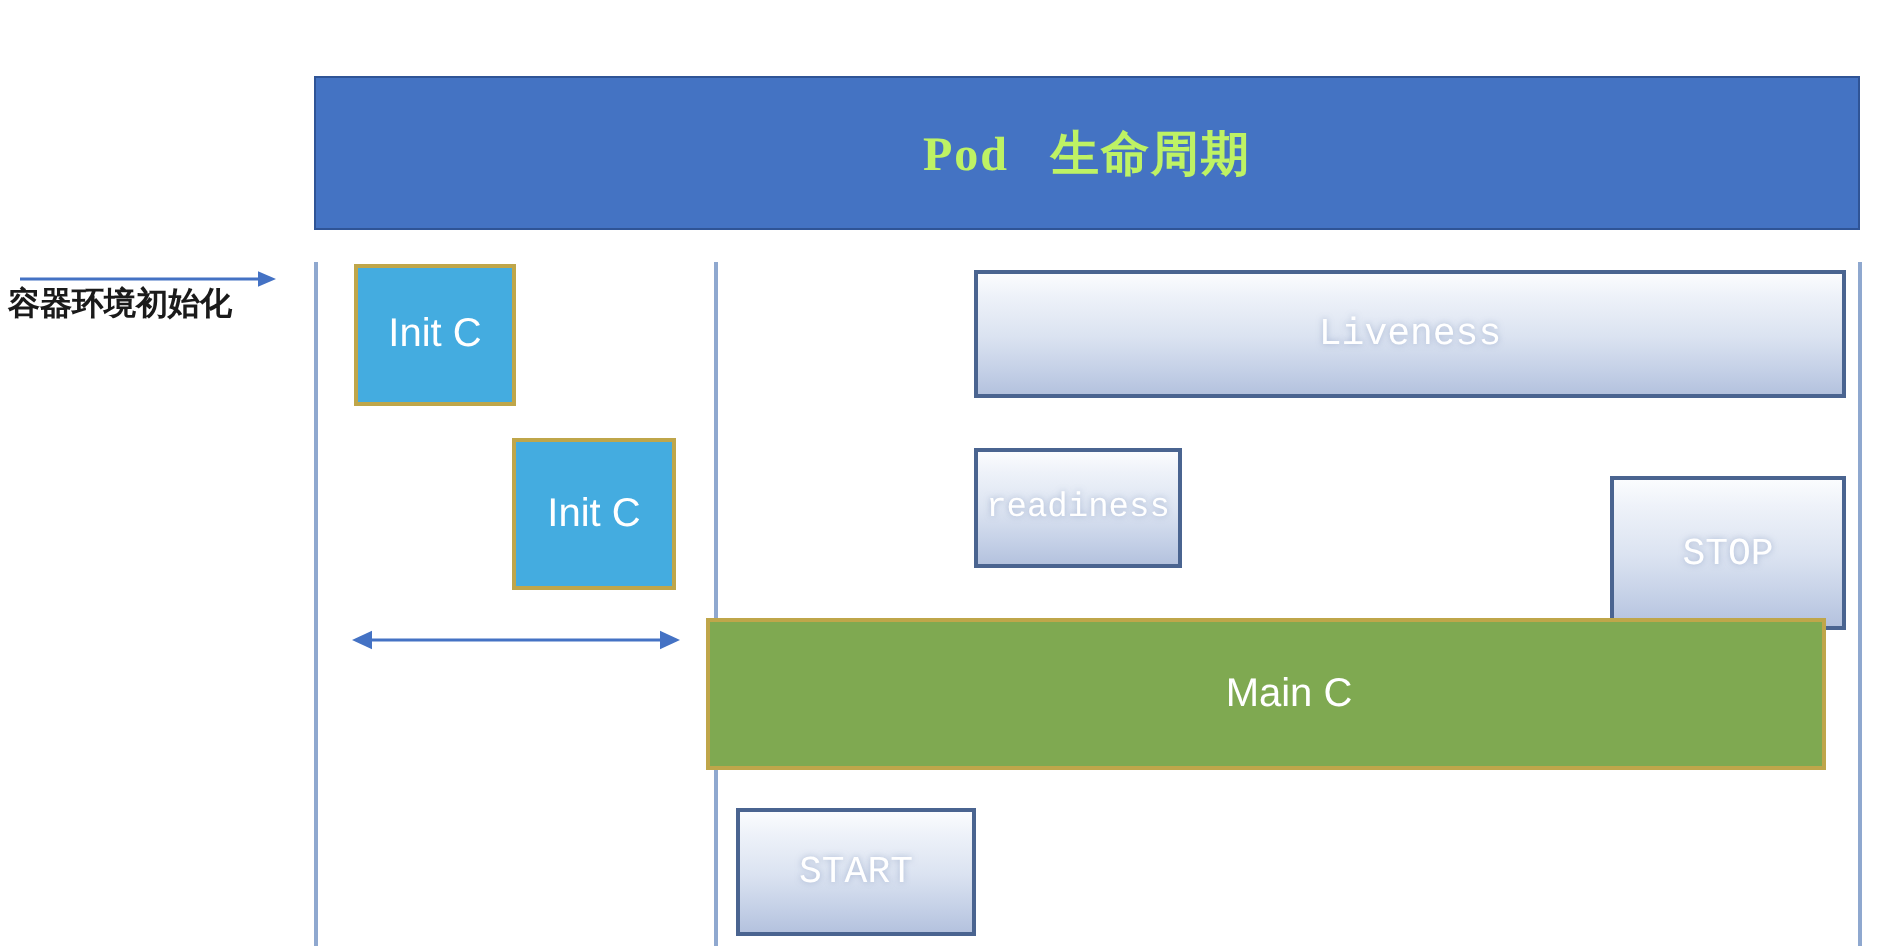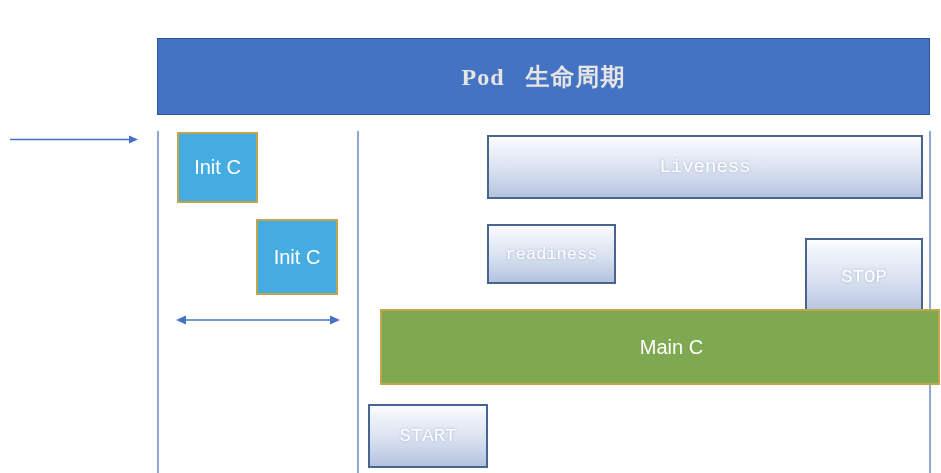--- a/index.html
+++ b/index.html
@@ -26,21 +26,21 @@
     width: 773px;
     height: 77px;
     background: #4473c3;
     border: 1px solid #2f5496;
     box-sizing: border-box;
     display: flex;
     align-items: center;
     justify-content: center;
   }
   .header-title {
-    color: #e5e5e5;
+    color: #bef264;
     font-family: "Liberation Serif", serif;
     font-weight: bold;
     font-size: 24px;
     letter-spacing: 1px;
     white-space: pre;
   }
 
   
   .vrule {
     position: absolute;
@@ -108,28 +108,28 @@
                 #b4c2de 100%);
     display: flex;
     align-items: center;
     justify-content: center;
     color: #ffffff;
     font-size: 19px;
     text-shadow: 0 0 3px rgba(120,140,180,0.55);
     font-family: Liberation Mono, monospace;
   }
   .glossy.liveness  { left: 487px; top: 135px; width: 436px; height: 64px; }
-  .glossy.readiness { left: 487px; top: 224px; width: 129px; height: 60px; font-size: 17px; }
+  .glossy.readiness { left: 487px; top: 224px; width: 104px; height: 60px; font-size: 17px; }
   .glossy.stop      { left: 805px; top: 238px; width: 118px; height: 77px; }
   .glossy.start     { left: 368px; top: 404px; width: 120px; height: 64px; }
 
   
   .main-c {
     position: absolute;
-    left: 380px;
+    left: 353px;
     top: 309px;
     width: 560px;
     height: 76px;
     background: #7fa951;
     border: 2px solid #bfa64a;
     box-sizing: border-box;
     display: flex;
     align-items: center;
     justify-content: center;
     color: #ffffff;
@@ -144,20 +144,21 @@
 <div id="canvas">
 
   <div class="header-bar">
     <span class="header-title">Pod   生命周期</span>
   </div>
 
   <svg class="label-arrow" viewBox="0 0 128 9" xmlns="http://www.w3.org/2000/svg">
     <line x1="0" y1="4.5" x2="119" y2="4.5" stroke="#4472c4" stroke-width="1.6"></line>
     <polygon points="119,0.6 128,4.5 119,8.4" fill="#4472c4"></polygon>
   </svg>
+  <div class="init-label">容器环境初始化</div>
 
   <div class="vrule left"></div>
   <div class="vrule mid"></div>
   <div class="vrule right"></div>
 
   <div class="init-box one">Init C</div>
   <div class="init-box two">Init C</div>
 
   <svg class="init-span-arrow" viewBox="0 0 164 14" xmlns="http://www.w3.org/2000/svg">
     <line x1="9" y1="7" x2="155" y2="7" stroke="#4472c4" stroke-width="1.6"></line>

